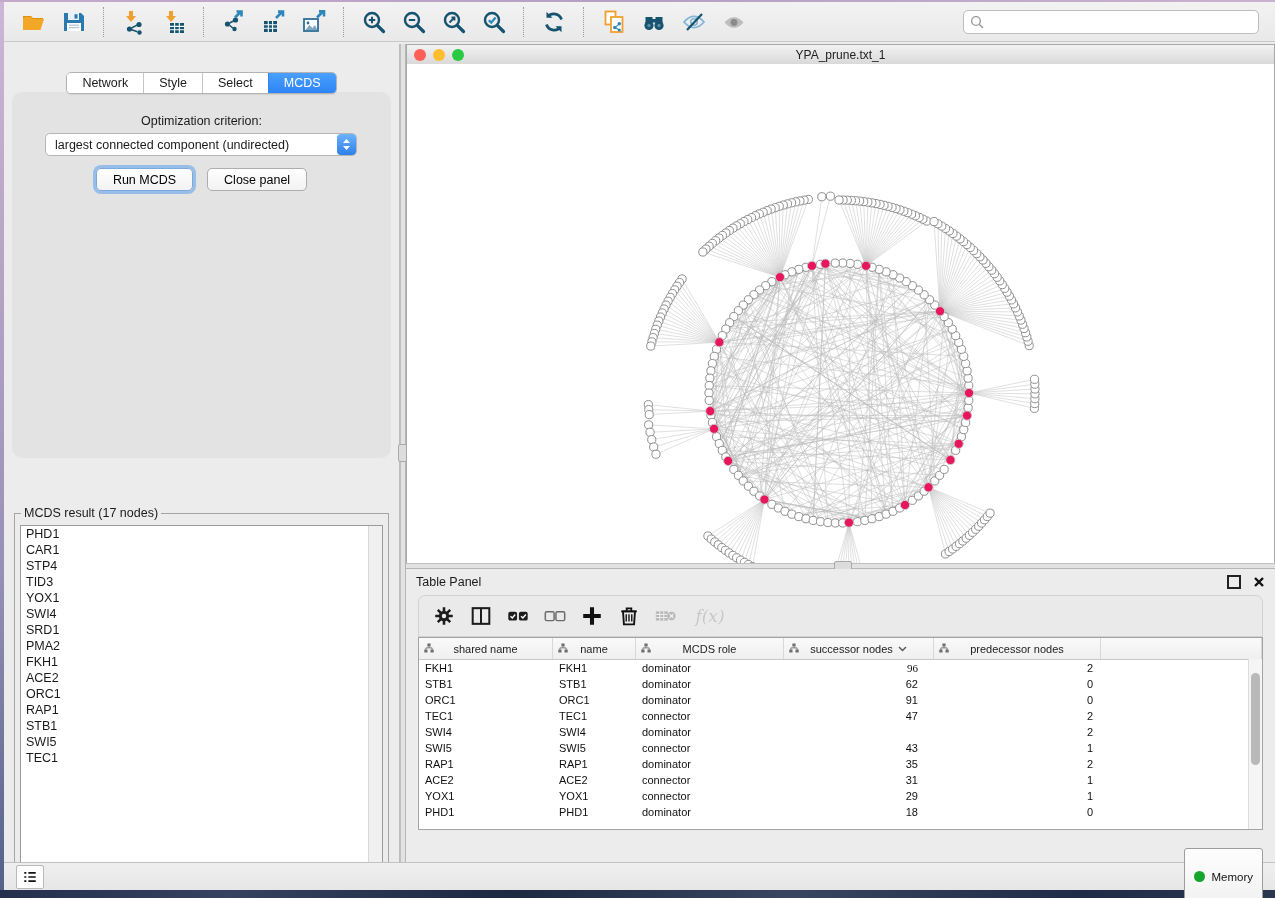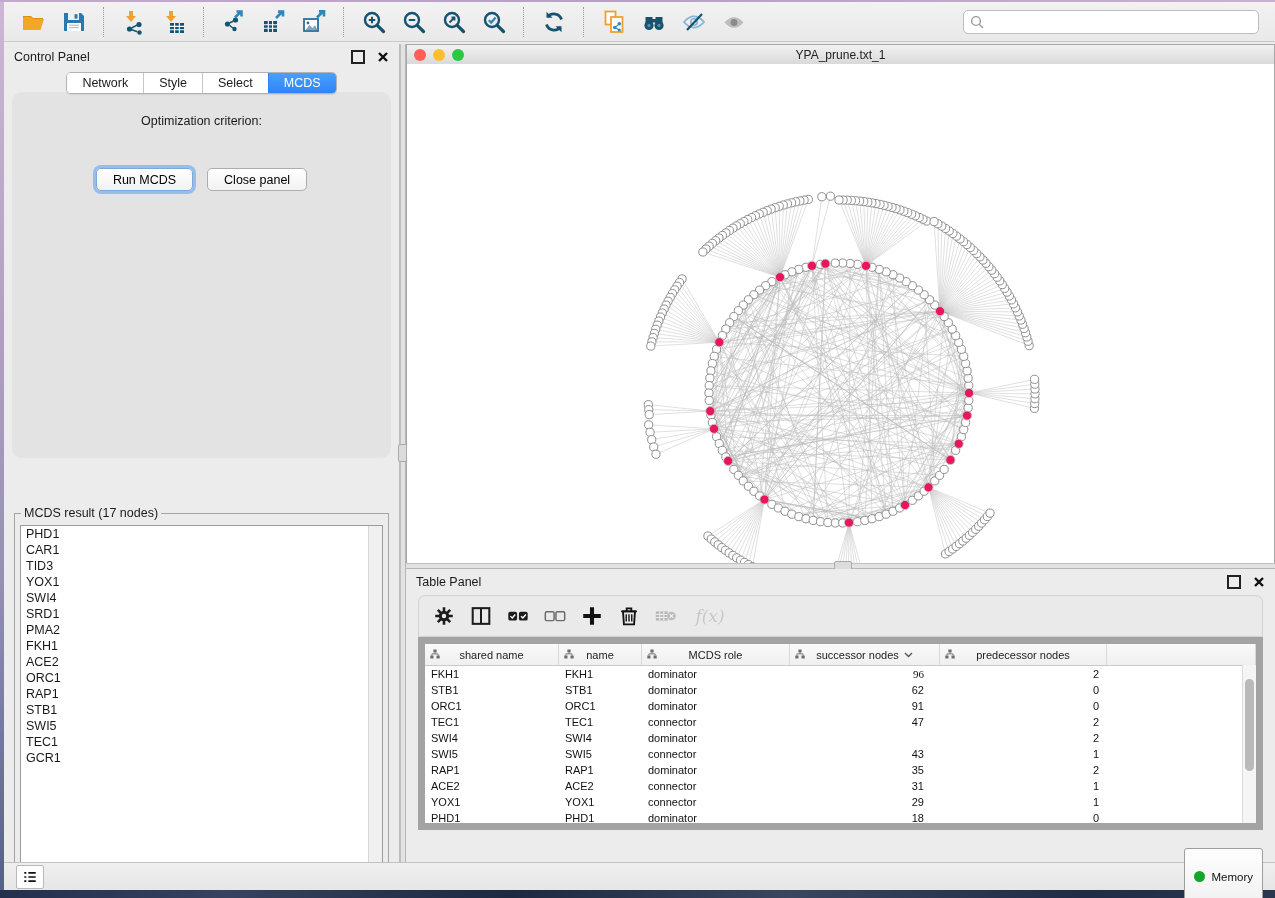--- a/index.html
+++ b/index.html
@@ -71,21 +71,21 @@
   #graph{width:100%;height:100%;}
 
   
   #table-panel{left:406px;top:569px;right:0;height:293px;background:#ececec;}
   #tp-toolbar{position:absolute;left:12px;right:12px;top:26px;height:42px;background:#eaeaea;
               border:1px solid #d2d2d2;border-radius:7px 7px 0 0;display:flex;align-items:center;padding-left:10px;box-sizing:border-box;}
   .tp-ico{width:30px;height:30px;display:flex;align-items:center;justify-content:center;margin-right:7px;}
   .tp-ico svg{width:24px;height:24px;}
   .tp-ico.disabled{opacity:.42;}
   .fx{font-family:"DejaVu Serif",serif;font-style:italic;font-size:17px;color:#9a9a9a;}
-  #node-table{position:absolute;left:12px;right:12px;top:68px;bottom:32px;background:#fff;border:7px solid #a3a3a3;box-sizing:border-box;overflow:hidden;}
+  #node-table{position:absolute;left:12px;right:12px;top:68px;bottom:32px;background:#fff;border:1px solid #a3a3a3;box-sizing:border-box;overflow:hidden;}
   #thead{display:flex;height:21px;background:linear-gradient(#fafafa,#efefef);border-bottom:1px solid #c9c9c9;}
   .th{position:relative;display:flex;align-items:center;justify-content:center;font-size:11px;color:#222;
       border-right:1px solid #d8d8d8;box-sizing:border-box;}
   .th .hico{position:absolute;left:5px;top:5px;}
   .th .chev{margin-left:5px;}
   #tbody .tr{display:flex;height:16px;}
   .td{font-size:11px;line-height:16px;box-sizing:border-box;padding:0 6px;white-space:nowrap;overflow:hidden;color:#111;}
   .td.num{text-align:right;}
   #table-scroll{position:absolute;right:0;top:21px;bottom:0;width:13px;background:#f5f5f5;border-left:1px solid #dcdcdc;}
   #table-thumb{position:absolute;left:2px;top:14px;width:9px;height:92px;background:#b9b9b9;border-radius:5px;}
@@ -248,62 +248,65 @@
   <div id="search-wrap">
     <svg viewBox="0 0 14 14">
         <circle cx="6" cy="6" r="4.4" fill="none" stroke="#9a9a9a" stroke-width="1.4"></circle>
         <path d="M9.2 9.2L13 13" stroke="#9a9a9a" stroke-width="1.4"></path>
       </svg>
     <input type="text" placeholder="" style="">
   </div>
 </div>
 
 <div class="abs" id="control-panel">
-  <div class="panel-head">
-    <span>Control Panel</span>
-    <span class="sp"></span>
-    <span class="float-ico"></span>
-    <svg class="close-ico" viewBox="0 0 12 12">
-        <path d="M2 2l8 8M10 2l-8 8" stroke="#111" stroke-width="2.4"></path>
-      </svg>
-  </div>
   <div id="cp-box"></div>
   <div id="cp-tabs">
       <div class="seg-wrap" id="cp-tabs-inner">
         <div class="seg">Network</div>
         <div class="seg">Style</div>
         <div class="seg">Select</div>
         <div class="seg sel">MCDS</div>
       </div>
     </div>
   <div id="opt-label">Optimization criterion:</div>
+  <div id="criterion">
+    <span class="val">largest connected component (undirected)</span>
+    <span class="stepper">
+      <svg viewBox="0 0 9 6">
+          <path d="M1 5l3.5-4L8 5z" fill="#fff"></path>
+        </svg>
+      <svg viewBox="0 0 9 6">
+          <path d="M1 1l3.5 4L8 1z" fill="#fff"></path>
+        </svg>
+    </span>
+  </div>
   <div id="cp-buttons">
     <button class="pbtn focus">Run MCDS</button>
     <button class="pbtn">Close panel</button>
   </div>
   <fieldset id="mcds-fieldset">
     <legend>MCDS result (17 nodes)</legend>
     <div style="position:relative;height:100%;">
       <div id="mcds-list">
         <div id="mcds-items">
             <div class="mcds-item">PHD1</div>
             <div class="mcds-item">CAR1</div>
+            <div class="mcds-item">STP4</div>
             <div class="mcds-item">TID3</div>
             <div class="mcds-item">YOX1</div>
             <div class="mcds-item">SWI4</div>
             <div class="mcds-item">SRD1</div>
             <div class="mcds-item">PMA2</div>
             <div class="mcds-item">FKH1</div>
             <div class="mcds-item">ACE2</div>
             <div class="mcds-item">ORC1</div>
             <div class="mcds-item">RAP1</div>
             <div class="mcds-item">STB1</div>
             <div class="mcds-item">SWI5</div>
             <div class="mcds-item">TEC1</div>
-            <div class="mcds-item">GCR1</div>
           </div>
         <div id="mcds-scroll"></div>
       </div>
     </div>
   </fieldset>
 </div>
 
 <div class="abs" id="v-splitter">
     <div class="grip"></div>
   </div>

